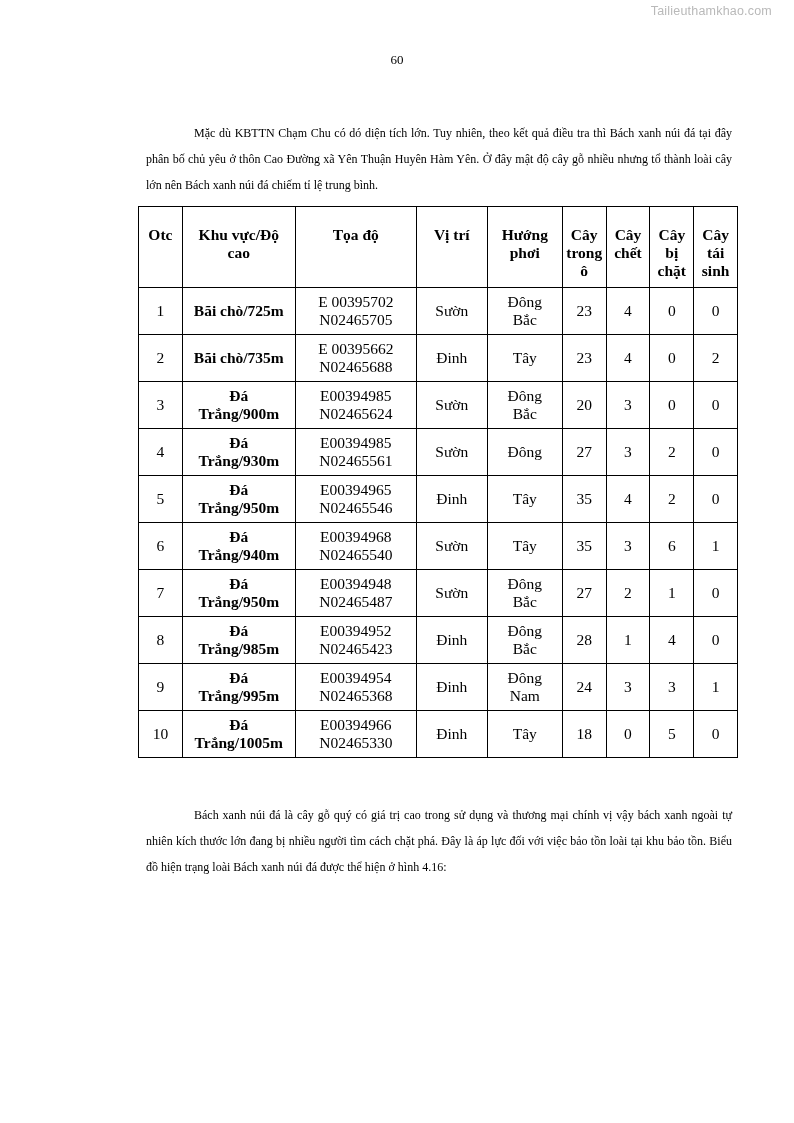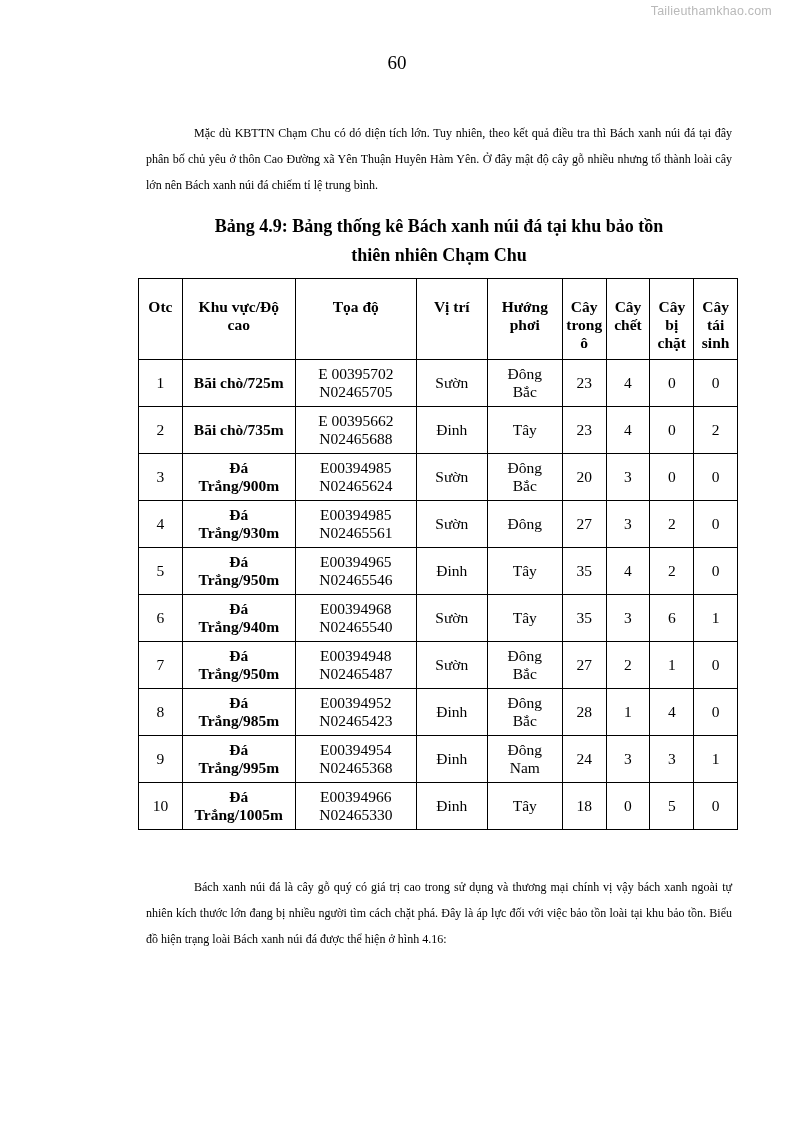--- a/index.html
+++ b/index.html
@@ -30,21 +30,21 @@
     color: #b9b9b9;
     letter-spacing: 0.2px;
     user-select: none;
   }
   .page-number {
     position: absolute;
     top: 52px;
     left: 0;
     width: 794px;
     text-align: center;
-    font-size: 19px;
+    font-size: 13px;
   }
   .content {
     position: absolute;
     left: 138px;
     top: 112px;
     width: 602px;
   }
   p.body-text {
     margin: 8px;
     text-align: justify;
@@ -105,24 +105,20 @@
 <div class="page">
 
   <div class="watermark">Tailieuthamkhao.com</div>
 
   <div class="page-number">60</div>
 
   <div class="content">
 
     <p class="body-text">Mặc dù KBTTN Chạm Chu có dó diện tích lớn. Tuy nhiên, theo kết quả điều tra thì Bách xanh núi đá tại đây phân bố chủ yêu ở thôn Cao Đường xã Yên Thuận Huyên Hàm Yên. Ở đây mật độ cây gỗ nhiều nhưng tổ thành loài cây lớn nên Bách xanh núi đá chiếm tỉ lệ trung bình.</p>
 
-    <div class="caption">
-      <span class="wrap-label">Bảng 4.9: Bảng thống kê Bách xanh núi đá tại khu bảo tồn</span>
-      <span class="wrap-label">thiên nhiên Chạm Chu</span>
-    </div>
 
     <table class="stat-table">
       <thead>
         <tr>
           <th class="col-otc">Otc</th>
           <th class="col-area">
             <span class="wrap-label">Khu vực/Độ</span>
             <span class="wrap-label">cao</span>
           </th>
           <th class="col-coord">Tọa độ</th>

